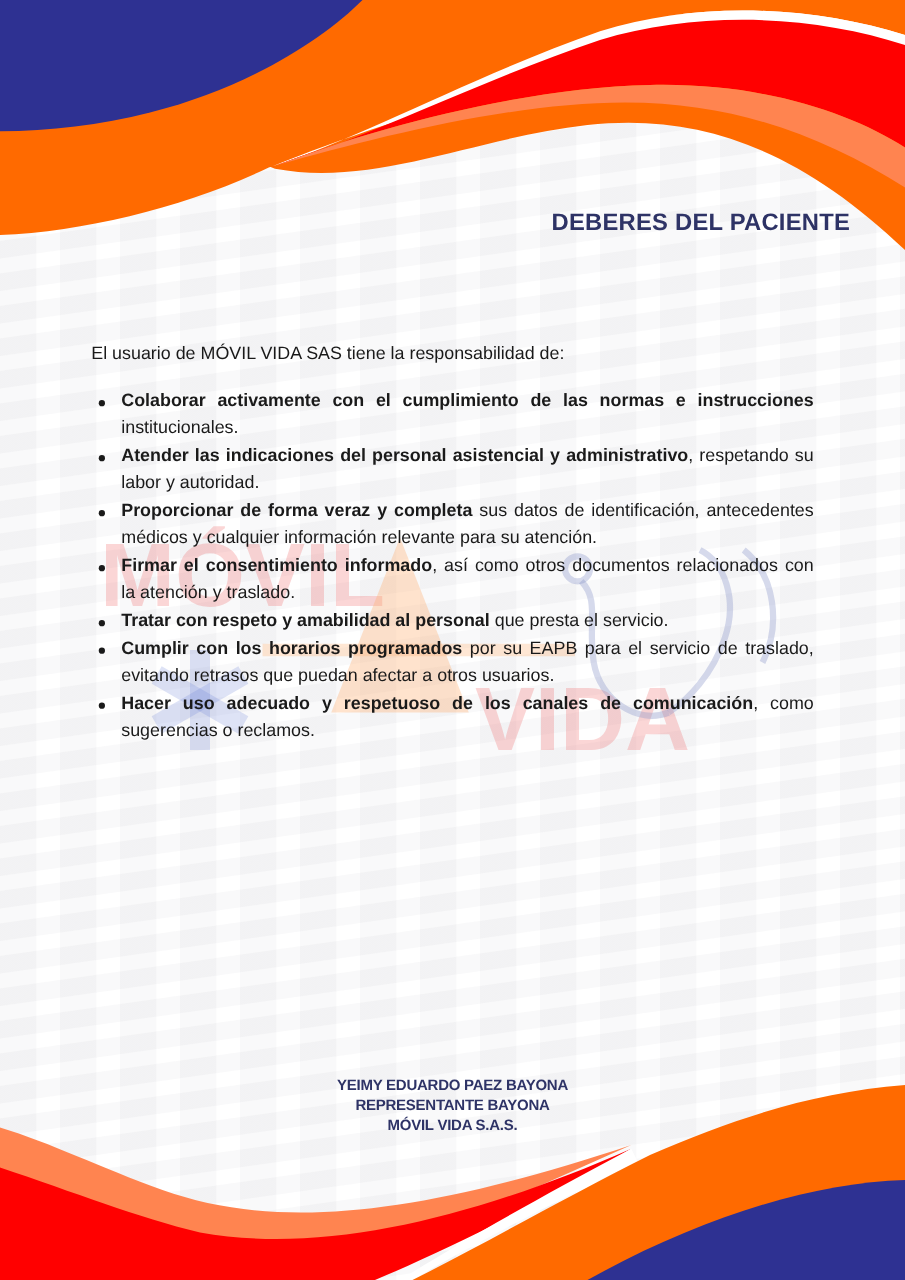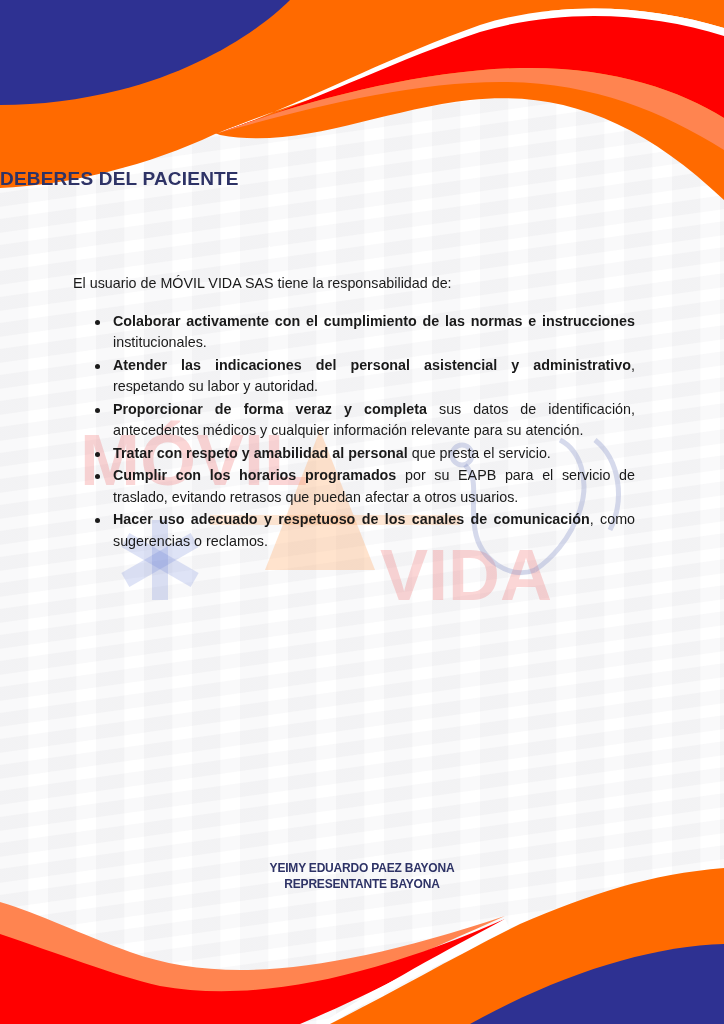--- a/index.html
+++ b/index.html
@@ -20,29 +20,29 @@
       transform: skewY(-8deg);
     }
     .waves { position: absolute; left: 0; width: 724px; z-index: 1; }
     .waves-top { top: 0; height: 200px; }
     .waves-bottom { bottom: 0; height: 200px; }
 
     .watermark { position: absolute; z-index: 2; left: 80px; top: 420px; width: 560px; height: 190px; pointer-events: none; }
 
     .title {
       position: absolute; z-index: 3; top: 168px; left: 0; width: 680px;
-      text-align: left; font-weight: 700; font-size: 19px; letter-spacing: 0.2px;
+      text-align: right; font-weight: 700; font-size: 19px; letter-spacing: 0.2px;
       color: #2e3366;
     }
     .content {
       position: absolute; z-index: 3; left: 73px; top: 273px; width: 578px;
       font-size: 14.3px; line-height: 21.5px;
     }
     .intro { margin: 0 0 16px 0; }
-    ul.duties { list-style: none; margin: 16px; padding: 0; }
+    ul.duties { list-style: none; margin: 0; padding: 0; }
     ul.duties li {
       position: relative; padding-left: 24px; text-align: justify; margin: 0 0 1px 0;
     }
     ul.duties li::before {
       content: ""; position: absolute; left: 6px; top: 9px; width: 5px; height: 5px;
       border-radius: 50%; background: #1a1a1a;
     }
     ul.duties li b { font-weight: 700; }
 
     .signature {
@@ -92,22 +92,24 @@
 </svg>
 
 <div class="title">DEBERES DEL PACIENTE</div>
 
 <div class="content">
   <p class="intro">El usuario de MÓVIL VIDA SAS tiene la responsabilidad de:</p>
   <ul class="duties">
     <li><b>Colaborar activamente con el cumplimiento de las normas e instrucciones</b><span> institucionales.</span></li>
     <li><b>Atender las indicaciones del personal asistencial y administrativo</b><span>, respetando su labor y autoridad.</span></li>
     <li><b>Proporcionar de forma veraz y completa</b><span> sus datos de identificación, antecedentes médicos y cualquier información relevante para su atención.</span></li>
+    <li><b>Firmar el consentimiento informado</b><span>, así como otros documentos relacionados con la atención y traslado.</span></li>
     <li><b>Tratar con respeto y amabilidad al personal</b><span> que presta el servicio.</span></li>
     <li><b>Cumplir con los horarios programados</b><span> por su EAPB para el servicio de traslado, evitando retrasos que puedan afectar a otros usuarios.</span></li>
     <li><b>Hacer uso adecuado y respetuoso de los canales de comunicación</b><span>, como sugerencias o reclamos.</span></li>
   </ul>
 </div>
 
 <div class="signature">
   <div>YEIMY EDUARDO PAEZ BAYONA</div>
   <div>REPRESENTANTE BAYONA</div>
+  <div>MÓVIL VIDA S.A.S.</div>
 </div>
 
 </body></html>

